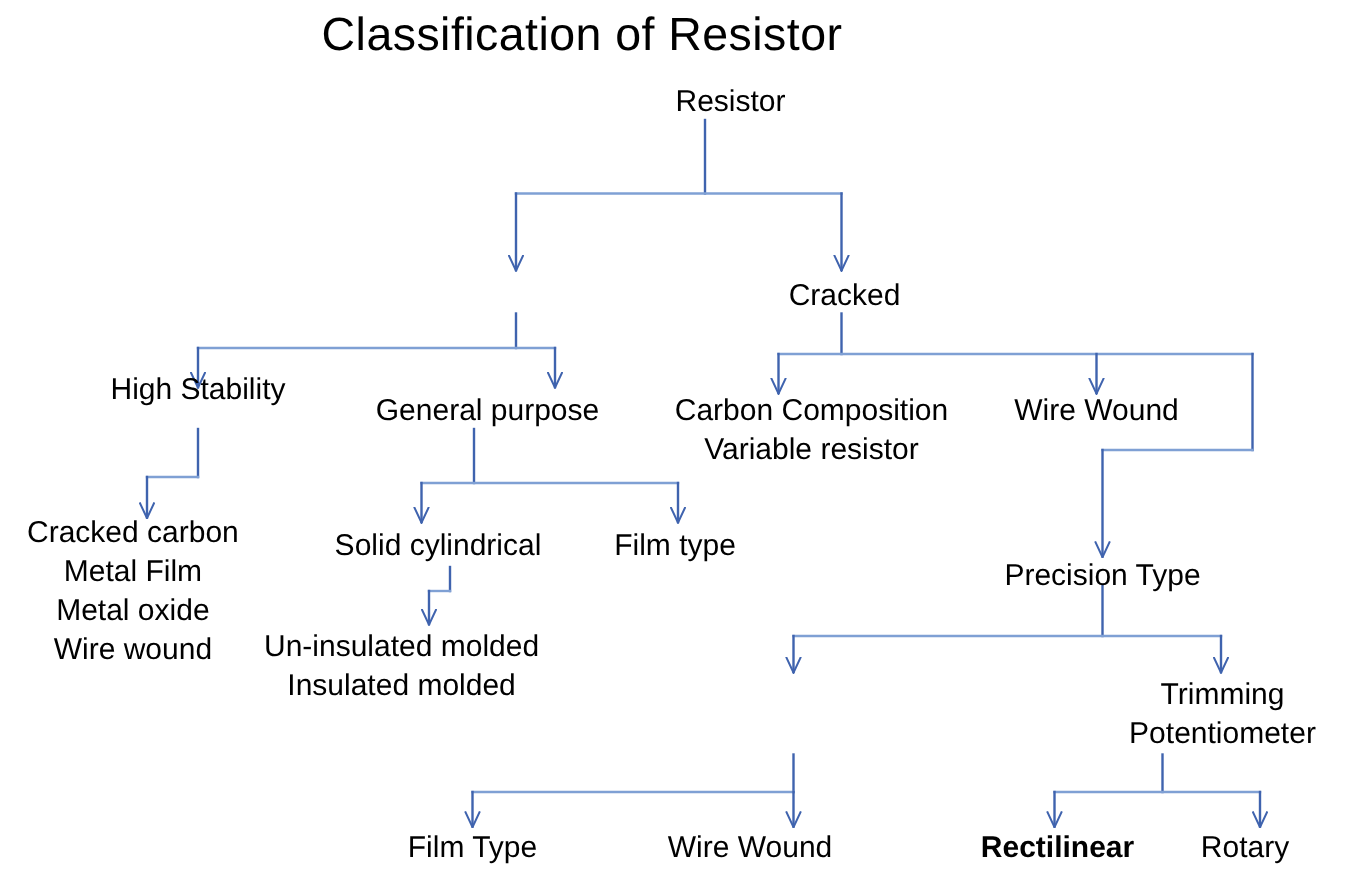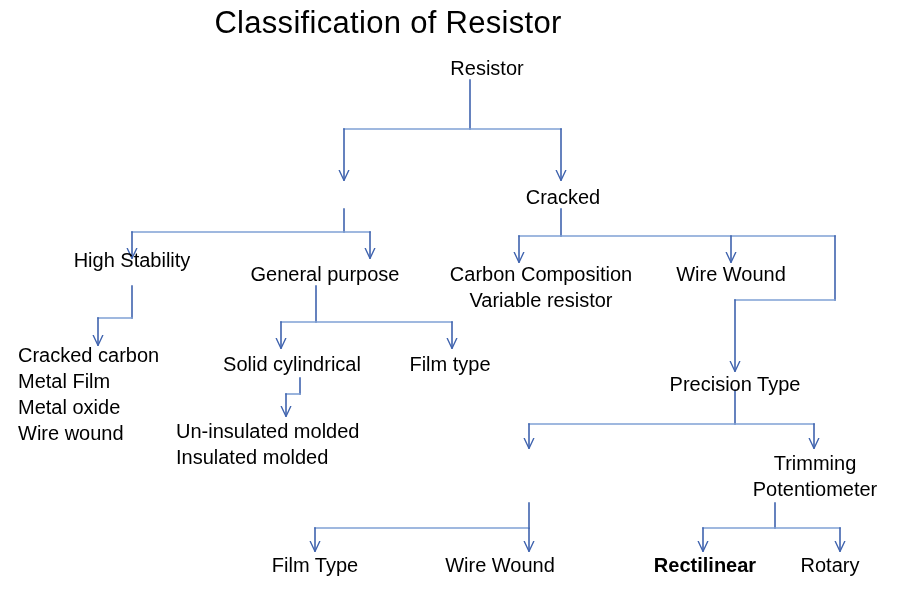--- a/index.html
+++ b/index.html
@@ -29,21 +29,21 @@
     font-family: "Liberation Sans", sans-serif;
     font-size: 20px;
     line-height: 26px;
     white-space: pre;
     text-align: center;
   }
   .node.ctr {
     transform: translateX(-50%);
   }
   .node.lft {
-    text-align: left;
+    text-align: center;
   }
   #title {
     position: absolute;
     left: 0;
     top: 4px;
     width: 776px;
     text-align: center;
     font-size: 31px;
     line-height: 38px;
     color: #000000;

